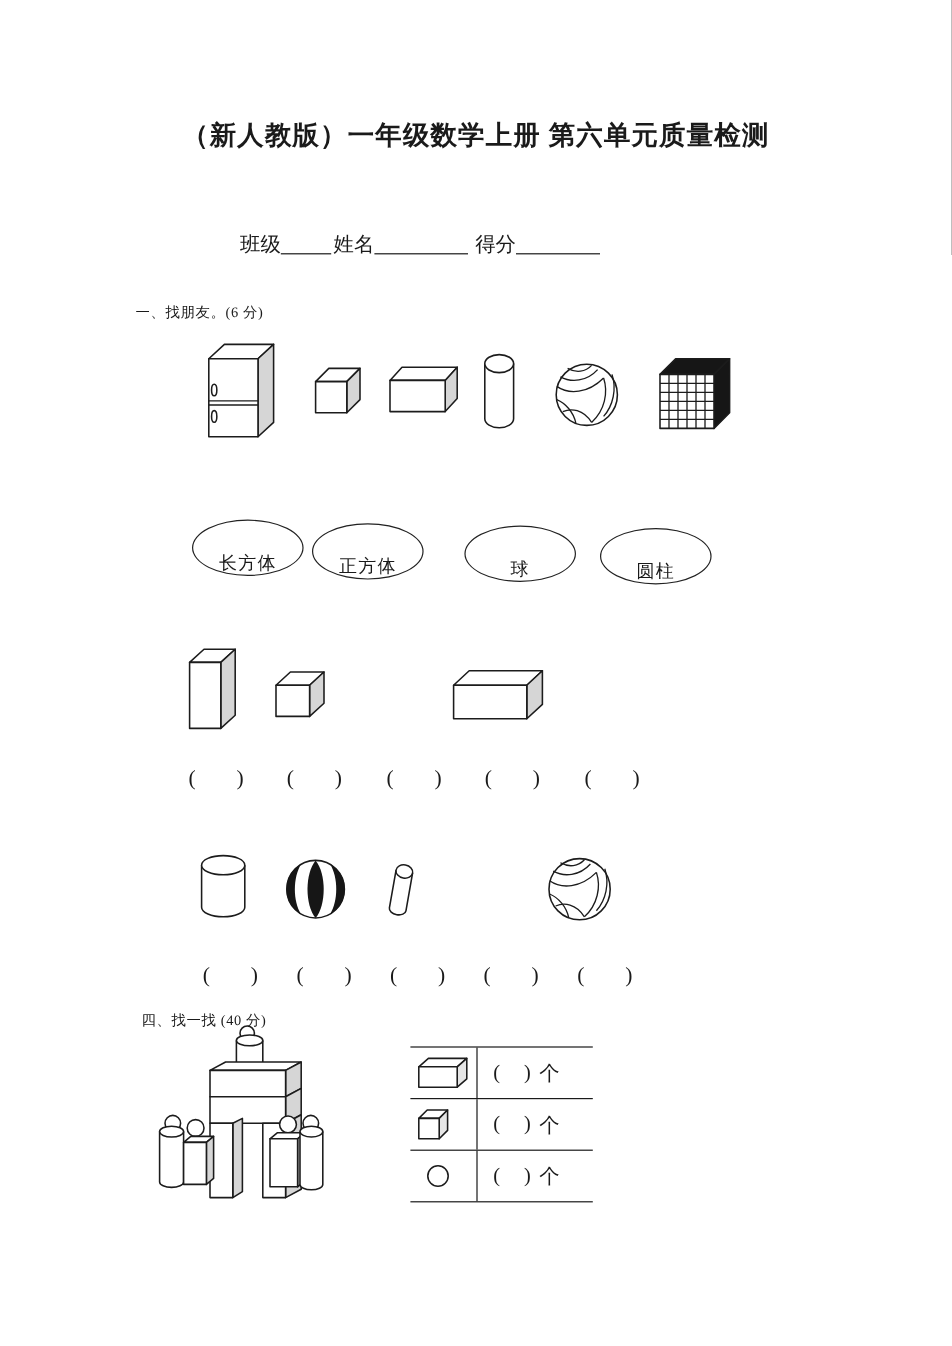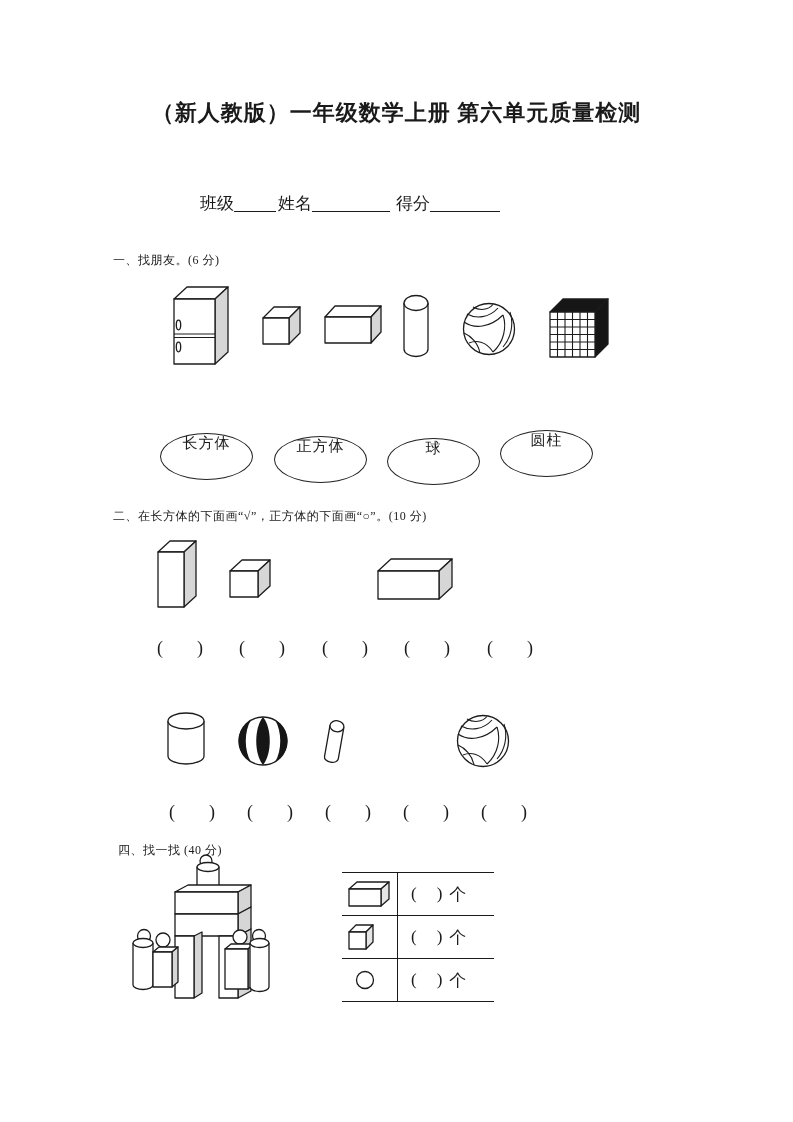--- a/index.html
+++ b/index.html
@@ -8,21 +8,21 @@
   .title{position:absolute;top:98px;left:0;width:100%;text-align:center;
          font-size:22px;font-weight:700;letter-spacing:1px;}
   .header-row{position:absolute;top:192px;left:200px;font-size:17px;white-space:nowrap;}
   .blank{display:inline-block;border-bottom:1.3px solid #1a1a1a;height:15px;vertical-align:-3px;}
   .b1{width:42px}.b2{width:78px}.b3{width:70px}
   .hlabel{margin-left:2px;text-align:right;}
   .sec-head{position:absolute;font-size:12px;letter-spacing:.5px;white-space:nowrap;}
   .abs{position:absolute;}
   svg{display:block;overflow:visible;}
   .oval{position:absolute;width:91px;height:45px;border:1.4px solid #222;border-radius:50%;
-        display:flex;align-items:flex-start;justify-content:center;font-size:15px;letter-spacing:1px;}
+        display:flex;align-items:flex-end;justify-content:center;font-size:15px;letter-spacing:1px;}
   .pair{position:absolute;width:46px;display:flex;justify-content:space-between;
         font-size:18px;line-height:22px;}
   .qtable{position:absolute;left:342px;top:872px;width:152px;border-top:1.6px solid #1a1a1a;}
   .trow{display:flex;height:42px;border-bottom:1.6px solid #1a1a1a;align-items:center;}
   .shape-cell{width:56px;height:100%;border-right:1.6px solid #1a1a1a;
               display:flex;align-items:center;box-sizing:border-box;padding-left:6px;}
   .shape-cell.circle-row{padding-left:13px;}
   .ans-cell{flex:1;display:flex;align-items:center;padding-left:13px;font-size:17px;}
   .agap{display:inline-block;width:20px;}
   .unit{margin-left:7px;}
@@ -109,31 +109,30 @@
         <line x1="1" y1="38.5" x2="46" y2="38.5"></line>
           <line x1="1" y1="46" x2="46" y2="46"></line>
         <line x1="1" y1="53.5" x2="46" y2="53.5"></line>
       </g>
     </svg>
   </div>
 
   <div class="oval" style="left:160px;top:433px">
       <span>长方体</span>
     </div>
-  <div class="oval" style="left:274px;top:436px">
+  <div class="oval" style="left:260px;top:436px">
       <span>正方体</span>
     </div>
   <div class="oval" style="left:387px;top:438px">
       <span>球</span>
     </div>
-  <div class="oval" style="left:500px;top:430px">
+  <div class="oval" style="left:500px;top:440px">
       <span>圆柱</span>
     </div>
 
-  <div class="sec-head" style="left:113px;top:508px">二、在长方体的下面画“√”，正方体的下面画“○”。(10 分)</div>
 
   <div class="abs" style="left:157px;top:540px">
     <svg width="40" height="68" viewBox="0 0 40 68">
       <polygon class="sh" points="1,12 13,1 39,1 27,12"></polygon>
       <polygon class="sh gy" points="27,12 39,1 39,56 27,67"></polygon>
       <rect class="sh" x="1" y="12" width="26" height="55"></rect>
     </svg>
   </div>
 
   <div class="abs" style="left:229px;top:558px">

